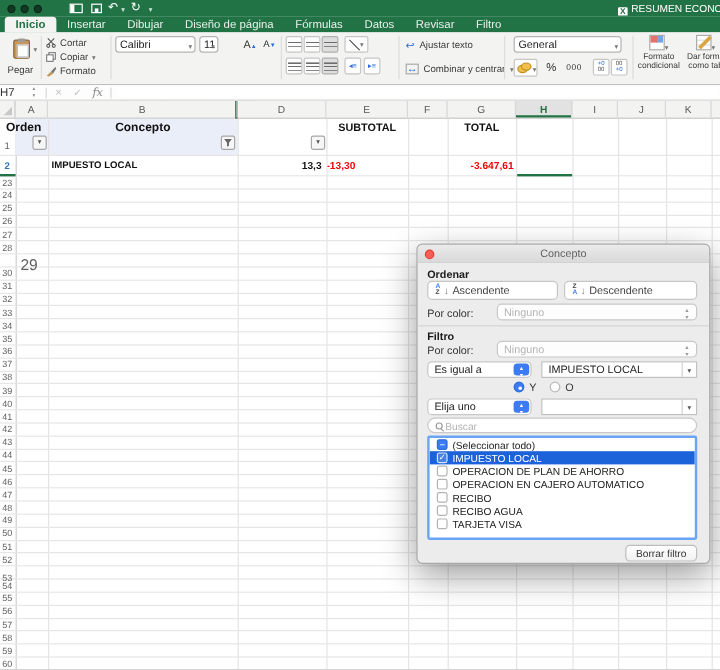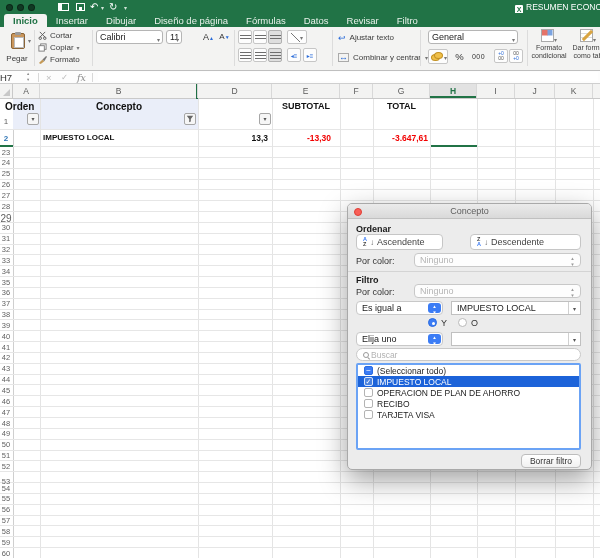--- a/index.html
+++ b/index.html
@@ -314,21 +314,21 @@
       </div>
       <div class="filtbox" style="left:259px;top:29px">
           <span class="caret">▾</span>
         </div>
 
       <div class="hline" style="top:45px;right:0"></div>
       <div class="hline" style="top:62px;right:0"></div>
 
       <div class="celltext gbold" style="left:43px;top:49px;font-size:8px">IMPUESTO LOCAL</div>
       <div class="celltext gbold" style="left:198px;top:49px;width:70px;text-align:right;font-size:8.5px">13,3</div>
-      <div class="celltext gbold red" style="left:272px;top:49px;width:59px;text-align:right;font-size:8.5px">-13,30</div>
+      <div class="celltext gbold red" style="left:272px;top:49px;width:59px;text-align:left;font-size:8.5px">-13,30</div>
       <div class="celltext gbold red" style="left:373px;top:49px;width:55px;text-align:right;font-size:8.5px">-3.647,61</div>
 
       <div class="greenline" style="left:430px;top:61px;width:47px"></div>
       <div class="greenline" style="left:0;top:61px;width:13px"></div>
 
       <div class="rownum" style="top:33px">1</div>
       <div class="rownum" style="top:50px;color:var(--filtered-row-blue);font-weight:bold">2</div>
     <div class="vline" style="left: 40px;"></div>
         <div class="vline" style="left: 198px;"></div>
         <div class="vline" style="left: 272px;"></div>
@@ -345,21 +345,21 @@
         <div class="rownum" style="top: 74.34px; font-size: 7.5px;">24</div>
         <div class="hline" style="top: 94.52px; right: 0px;"></div>
         <div class="rownum" style="top: 85.18px; font-size: 7.5px;">25</div>
         <div class="hline" style="top: 105.36px; right: 0px;"></div>
         <div class="rownum" style="top: 96.02px; font-size: 7.5px;">26</div>
         <div class="hline" style="top: 116.2px; right: 0px;"></div>
         <div class="rownum" style="top: 106.86px; font-size: 7.5px;">27</div>
         <div class="hline" style="top: 127.04px; right: 0px;"></div>
         <div class="rownum" style="top: 117.7px; font-size: 7.5px;">28</div>
         <div class="hline" style="top: 137.88px; right: 0px;"></div>
-        <div class="rownum" style="top: 128.54px; font-size: 10px;">29</div>
+        <div class="rownum" style="top: 128.54px; font-size: 13px; margin-left: 17px;">29</div>
         <div class="hline" style="top: 148.72px; right: 0px;"></div>
         <div class="rownum" style="top: 139.38px; font-size: 7.5px;">30</div>
         <div class="hline" style="top: 159.56px; right: 0px;"></div>
         <div class="rownum" style="top: 150.22px; font-size: 7.5px;">31</div>
         <div class="hline" style="top: 170.4px; right: 0px;"></div>
         <div class="rownum" style="top: 161.06px; font-size: 7.5px;">32</div>
         <div class="hline" style="top: 181.24px; right: 0px;"></div>
         <div class="rownum" style="top: 171.9px; font-size: 7.5px;">33</div>
         <div class="hline" style="top: 192.08px; right: 0px;"></div>
         <div class="rownum" style="top: 182.74px; font-size: 7.5px;">34</div>
@@ -416,21 +416,21 @@
         <div class="hline" style="top: 473.92px; right: 0px;"></div>
         <div class="rownum" style="top: 464.58px; font-size: 7.5px;">60</div>
       </div>
   </div>
 
   <div class="dialog">
     <div class="dtitle">Concepto</div>
     <div class="dclose"></div>
 
     <div class="dlabel" style="left:8px;top:20px">Ordenar</div>
-    <div class="sortbtn" style="left:8px;width:87px">
+    <div class="sortbtn" style="left:8px;width:109px">
       <span class="azic ic-az"></span>
         <span class="dnarr"></span>
       <span>Ascendente</span>
     </div>
     <div class="sortbtn" style="left:122px;width:111px">
       <span class="azic ic-za"></span>
         <span class="dnarr"></span>
       <span>Descendente</span>
     </div>
     <div class="plabel" style="left:8px;top:52px;font-weight:normal">Por color:</div>
@@ -482,21 +482,29 @@
         <div class="litem selected">
           <span class="cb chk"></span>
           <span>IMPUESTO LOCAL</span>
         </div>
         <div class="litem">
           <span class="cb"></span>
           <span>OPERACION DE PLAN DE AHORRO</span>
         </div>
         <div class="litem">
           <span class="cb"></span>
+          <span>OPERACION EN CAJERO AUTOMATICO</span>
+        </div>
+        <div class="litem">
+          <span class="cb"></span>
           <span>RECIBO</span>
+        </div>
+        <div class="litem">
+          <span class="cb"></span>
+          <span>RECIBO AGUA</span>
         </div>
         <div class="litem">
           <span class="cb"></span>
           <span>TARJETA VISA</span>
         </div>
       </div>
 
     <div class="clearbtn">Borrar filtro</div>
   </div>
 </div>

